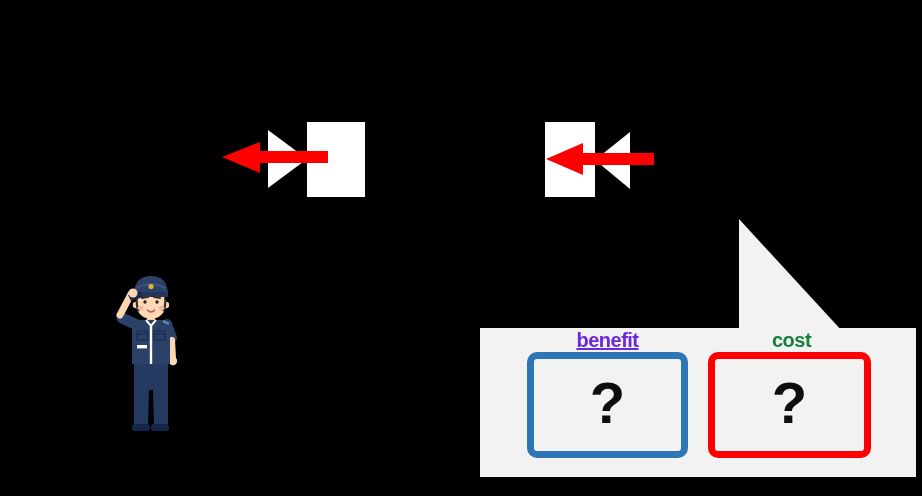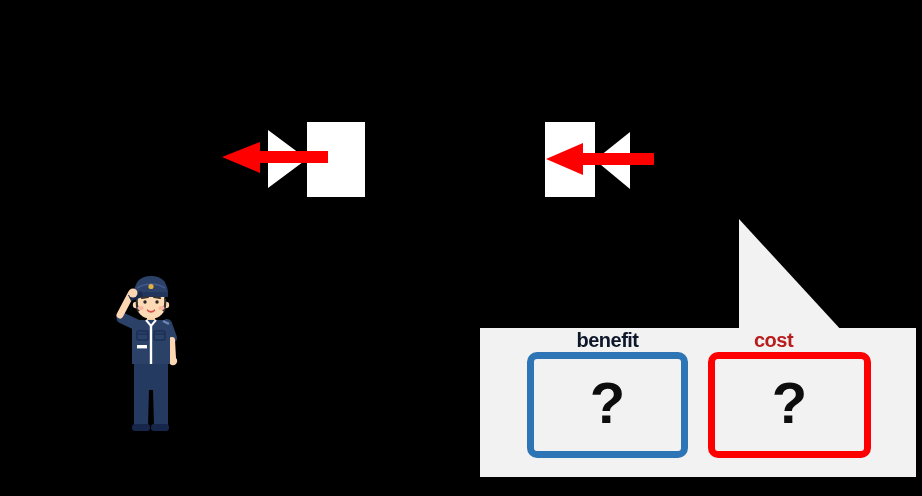--- a/index.html
+++ b/index.html
@@ -13,22 +13,22 @@
   .bubble{
     left:480px;top:328px;width:436px;height:149px;
     background:#F2F2F2;
   }
   .bubble-tail{left:735px;top:216px;}
 
   .col-label{
     top:1px;height:22px;line-height:22px;text-align:center;
     font-size:20px;font-weight:bold;letter-spacing:-0.5px;
   }
-  .label-benefit{left:47px;width:161px;color:#0f172a;}
-  .label-cost{left:212px;width:163px;color:#b91c1c;}
+  .label-benefit{left:47px;width:161px;color:#6d28d9;text-decoration:underline;}
+  .label-cost{left:230px;width:163px;color:#15803d;}
 
   .qbox{
     top:24px;height:106px;box-sizing:border-box;border-radius:10px;
     display:flex;align-items:center;justify-content:center;
   }
   .box-benefit{left:47px;width:161px;border:7px solid #2E75B6;}
   .box-cost{left:228px;width:163px;border:7px solid #FF0000;}
   .qmark{
     font-size:58px;font-weight:bold;color:#0D0D0D;line-height:1;
     transform:translateY(-2px);

